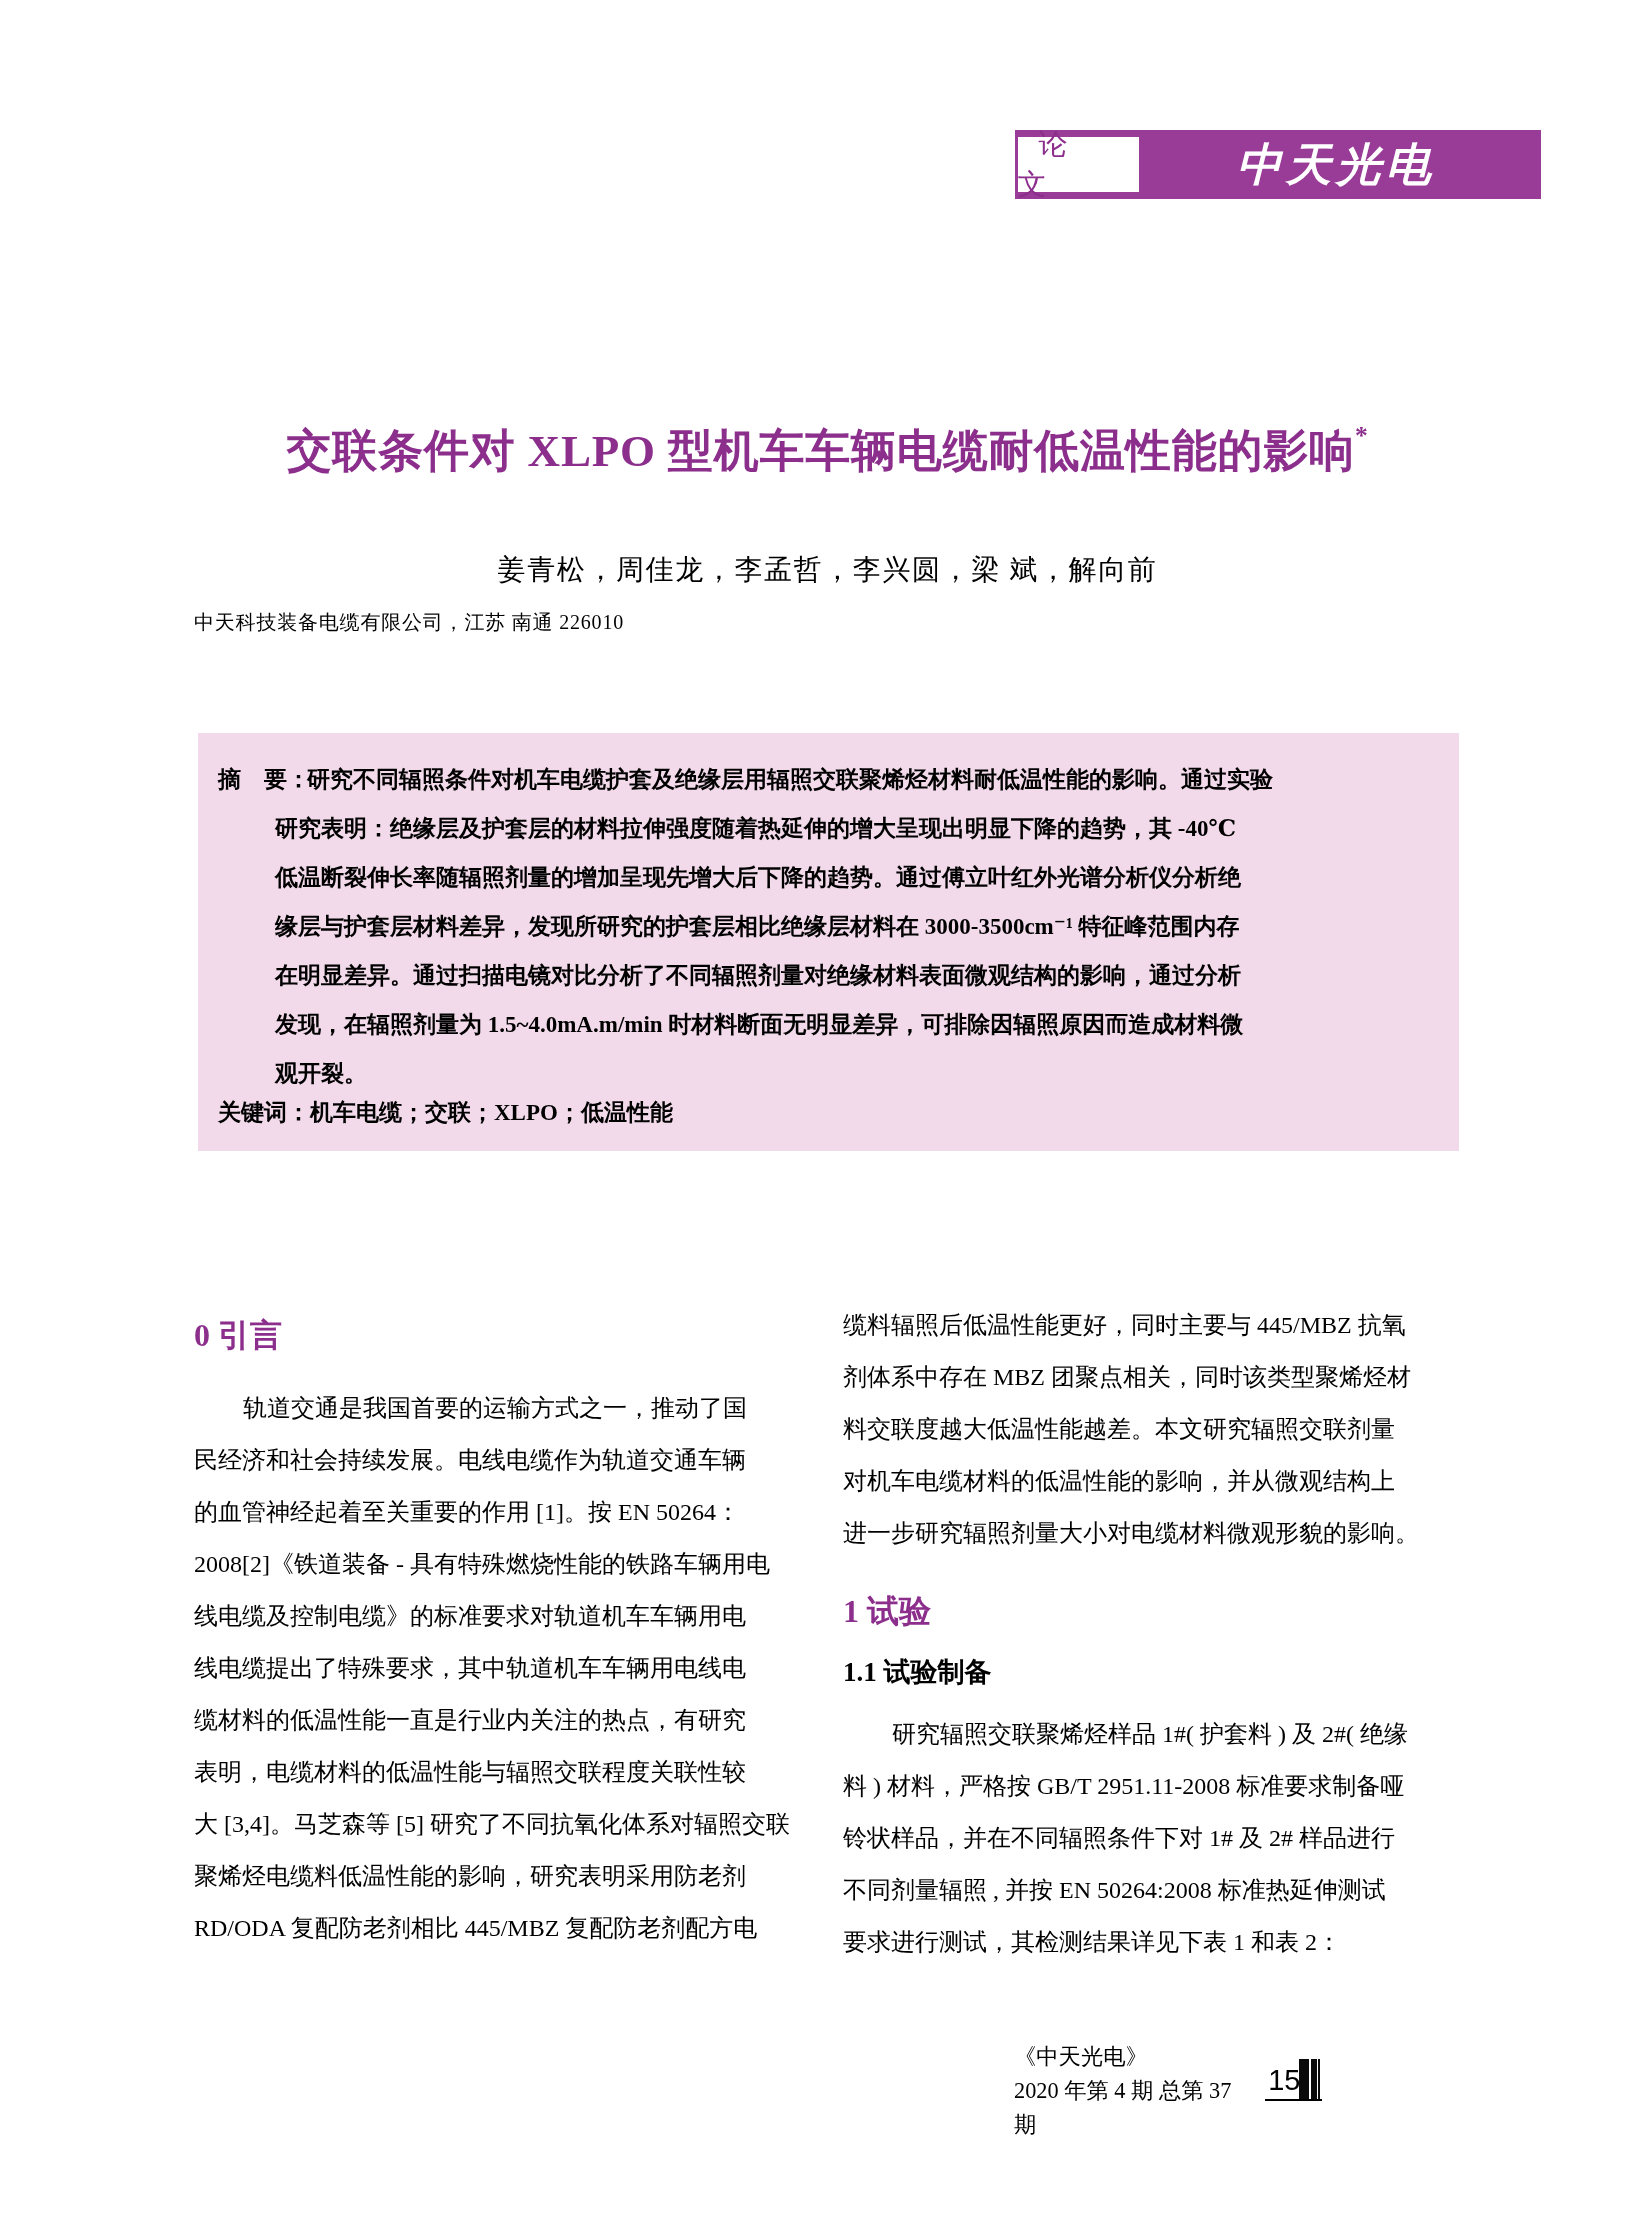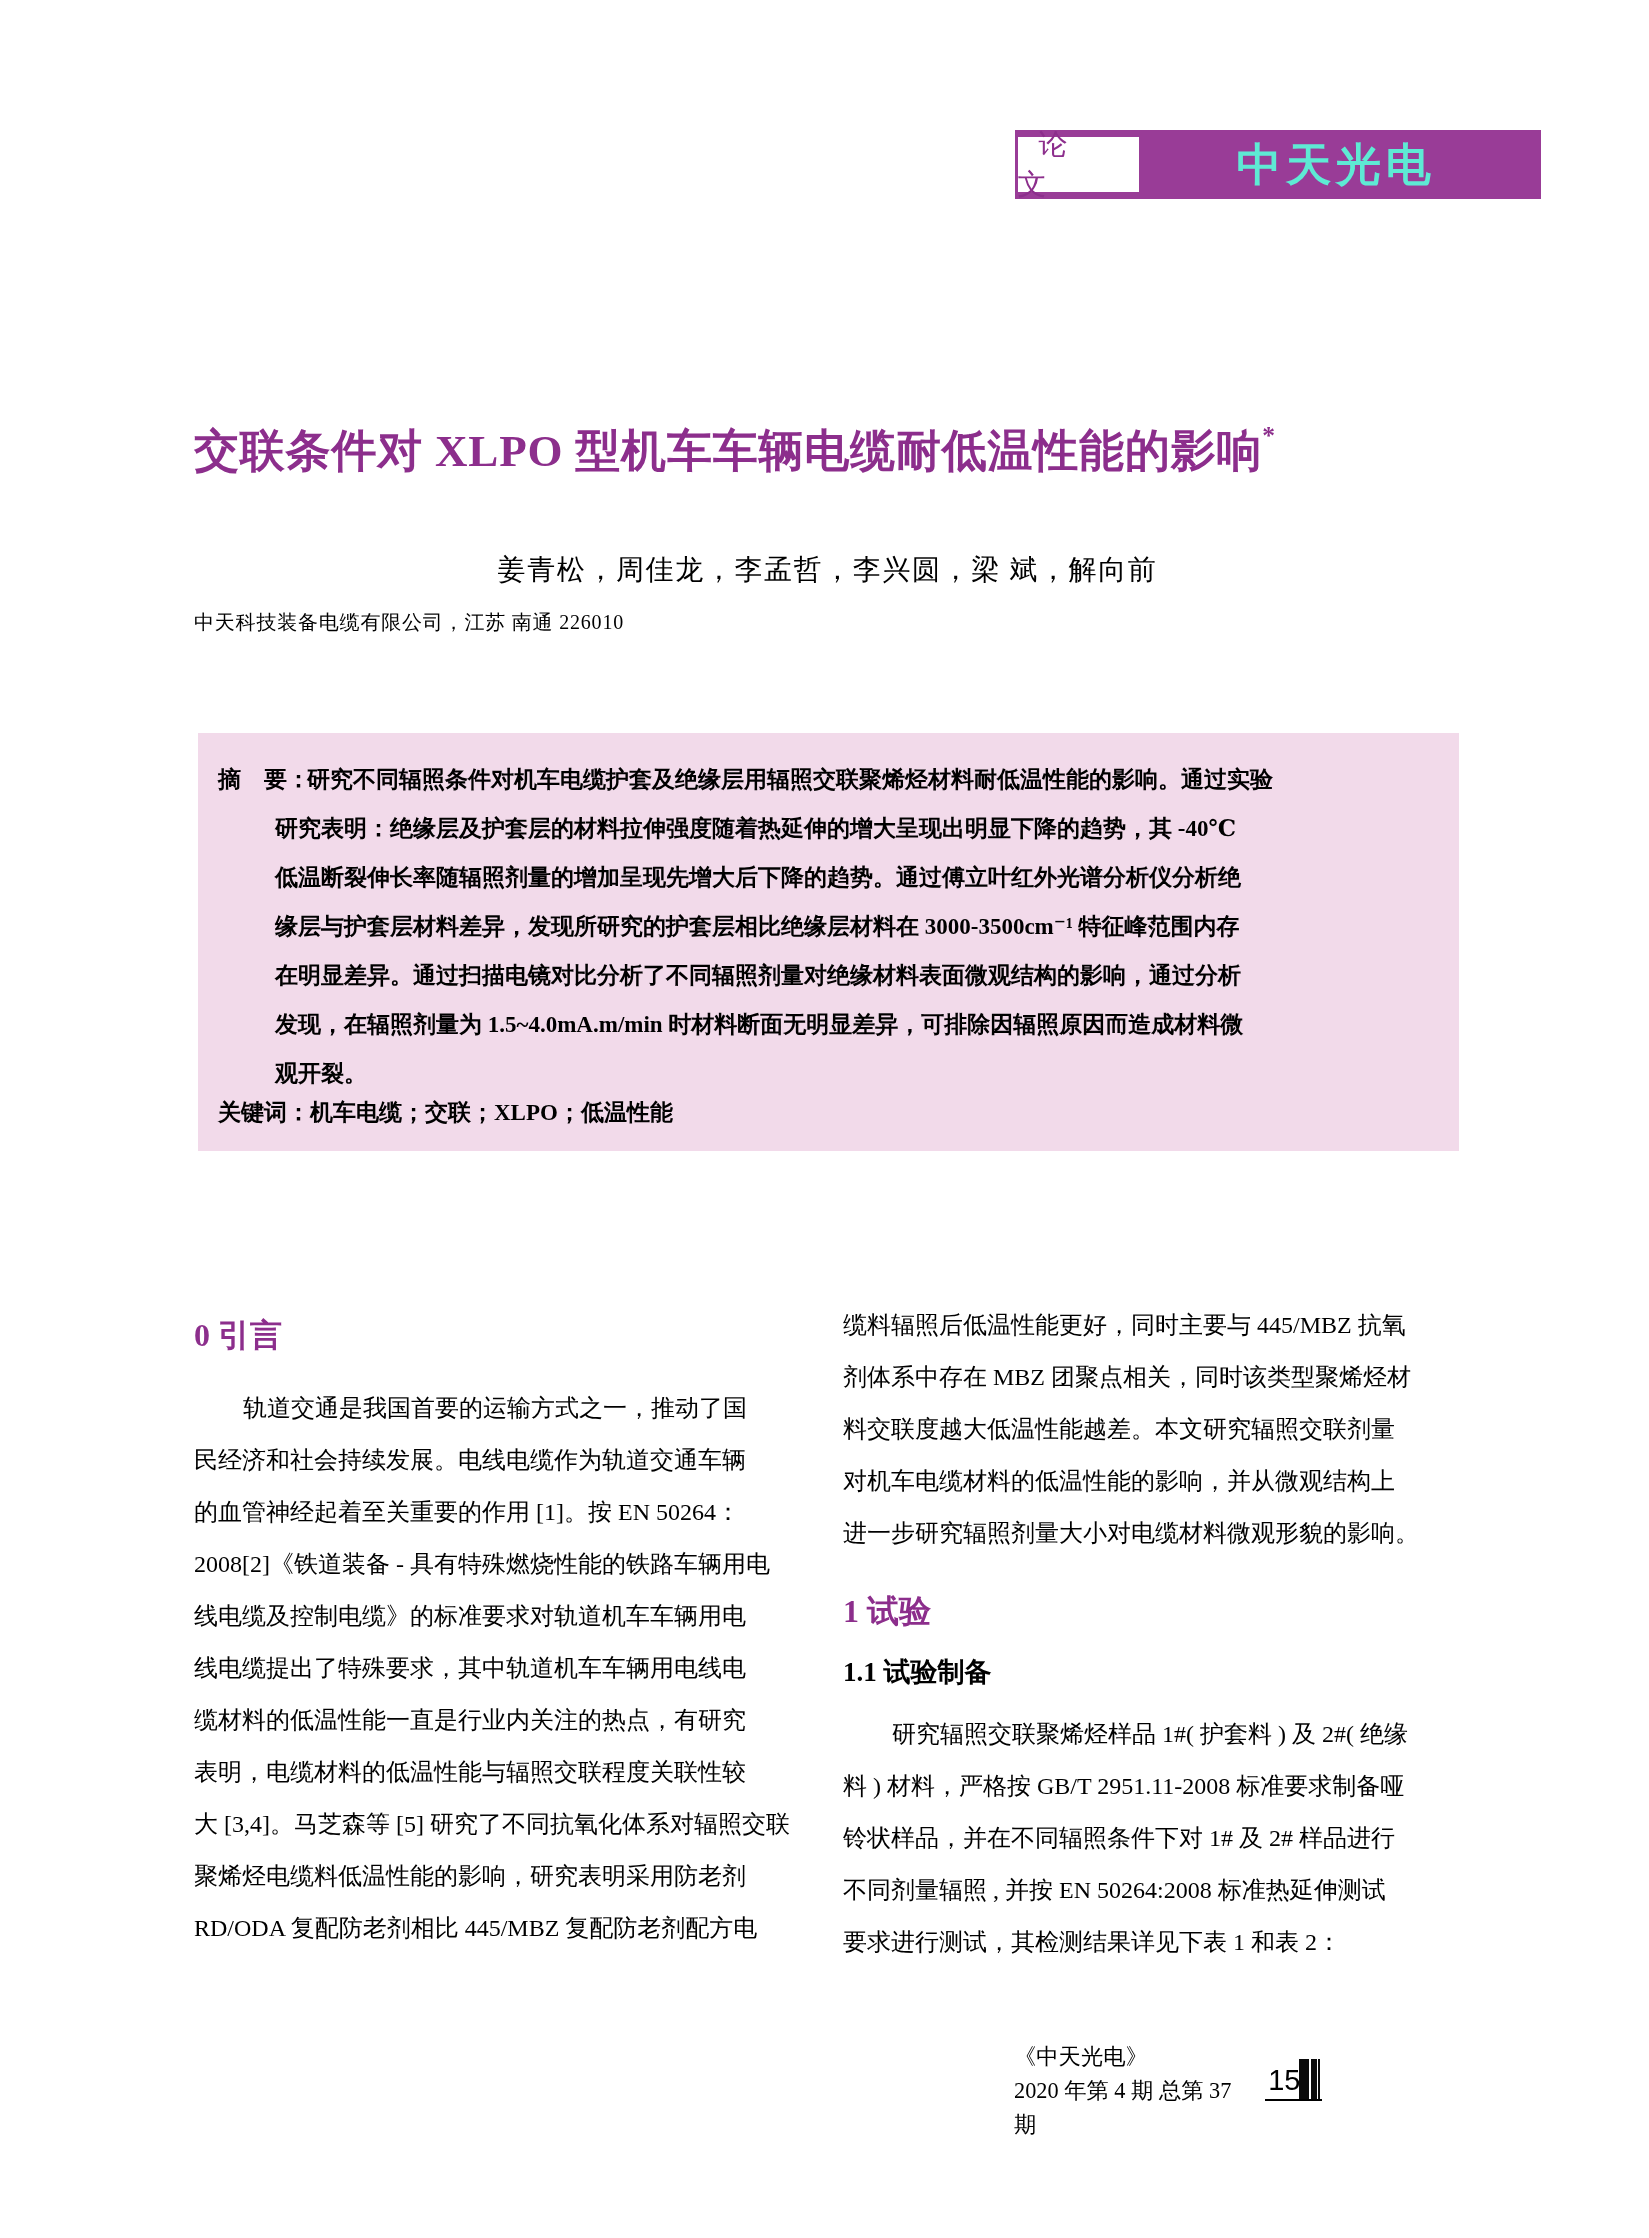--- a/index.html
+++ b/index.html
@@ -18,26 +18,26 @@
     background:#ffffff;border:1.6px solid #993C97;
     display:flex;align-items:center;justify-content:center;
   }
   .paper-type-box span{
     color:#8C2E8C;font-size:29px;letter-spacing:21px;text-indent:21px;
     font-family:"Liberation Sans","DejaVu Sans",sans-serif;font-weight:500;
   }
   .journal-logo{
     position:absolute;left:128px;right:12px;top:0;height:100%;
     display:flex;align-items:center;justify-content:center;
-    color:#5eead4;font-size:45px;font-weight:bold;
+    color:#ffffff;font-size:45px;font-weight:bold;font-style:italic;
     letter-spacing:4.8px;
   }
   
   .article-title{
-    position:absolute;left:194px;top:421px;width:1267px;text-align:left;
+    position:absolute;left:194px;top:421px;width:1267px;text-align:center;
     font-size:45px;font-weight:bold;color:#8C2E8C;letter-spacing:0.8px;
     white-space:nowrap;
   }
   .article-title sup{font-size:25.5px;vertical-align:22.3px;}
   .authors-line{
     position:absolute;left:194px;top:551px;width:1267px;text-align:center;
     font-size:28px;letter-spacing:1.6px;white-space:nowrap;
   }
   .affiliation-line{
     position:absolute;left:194px;top:609px;width:1267px;text-align:left;

